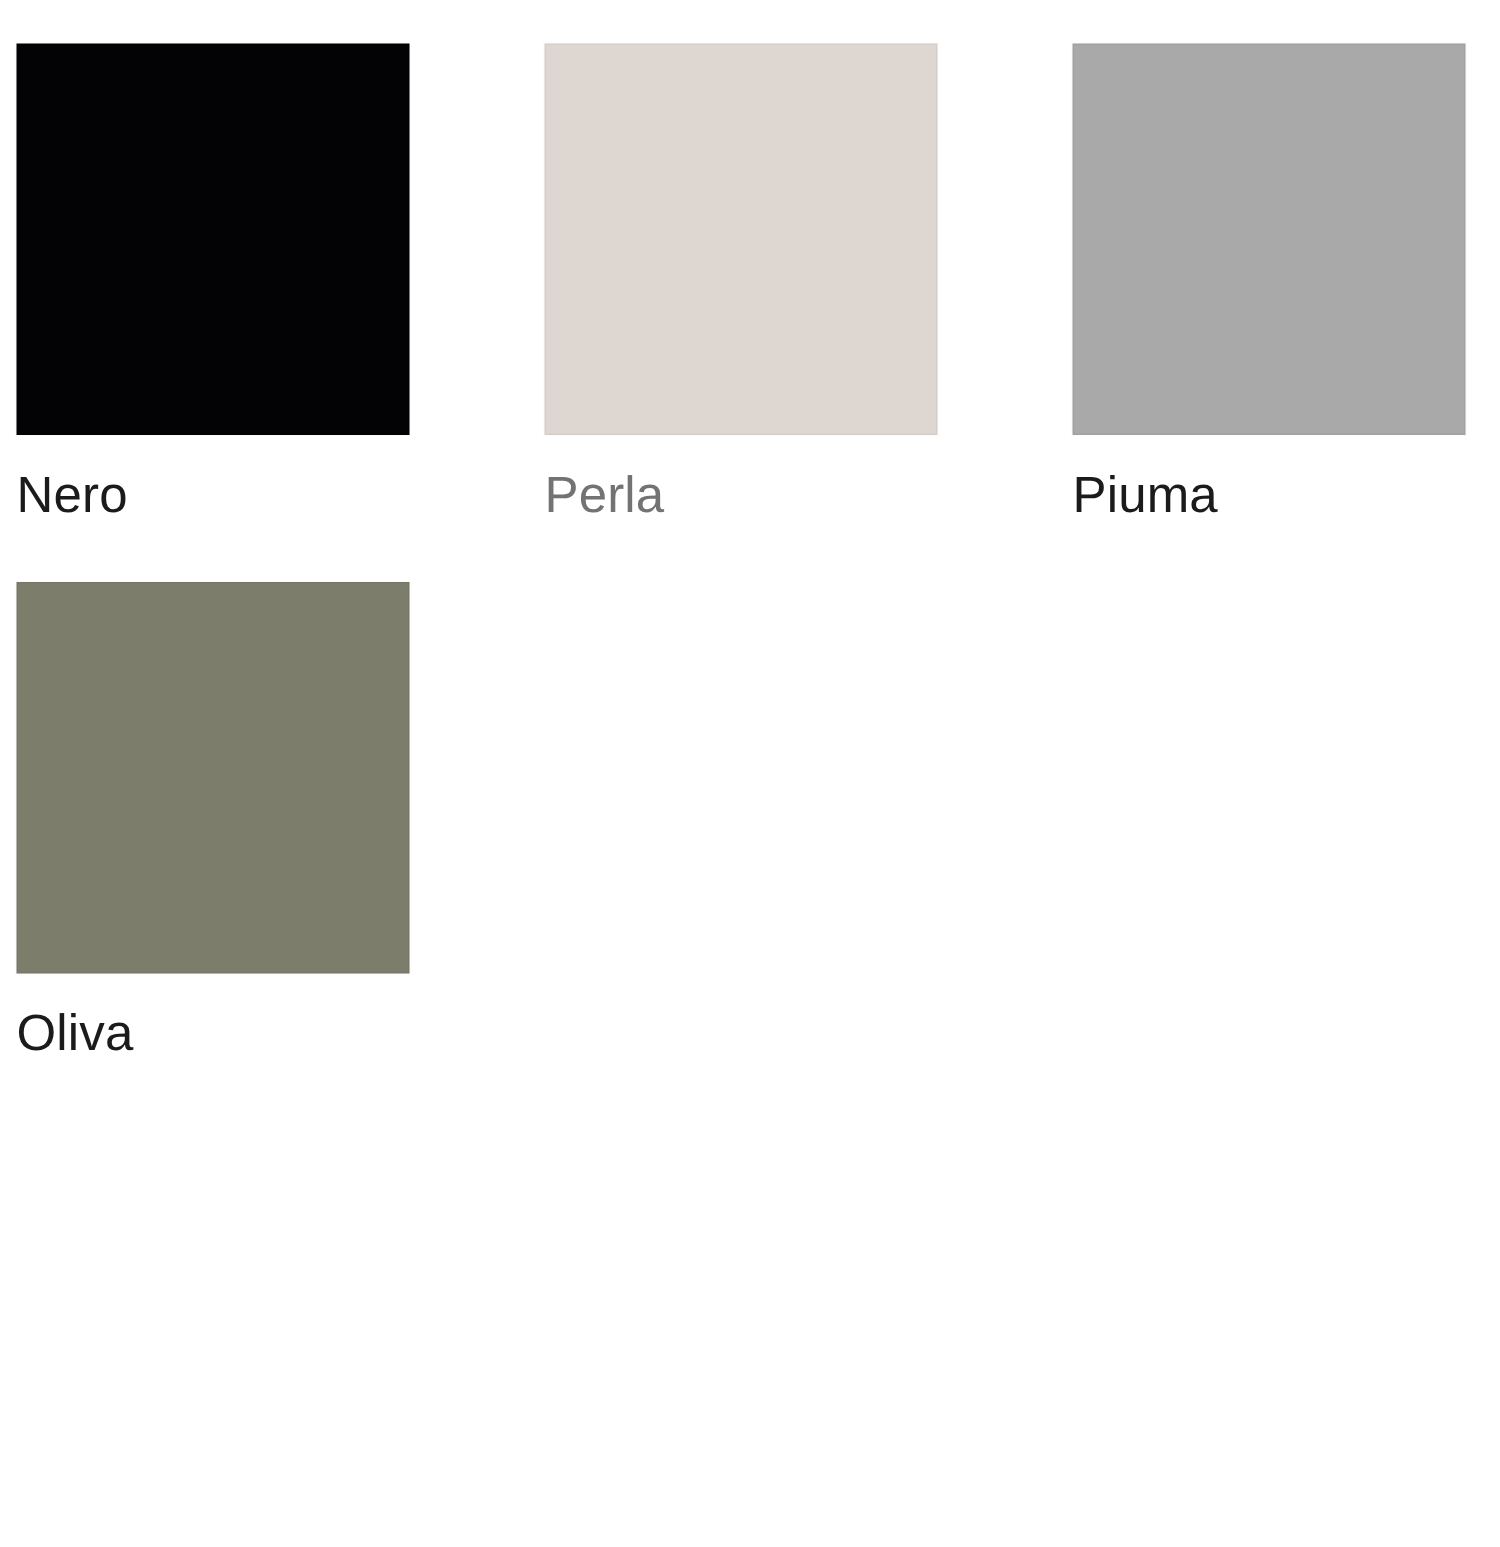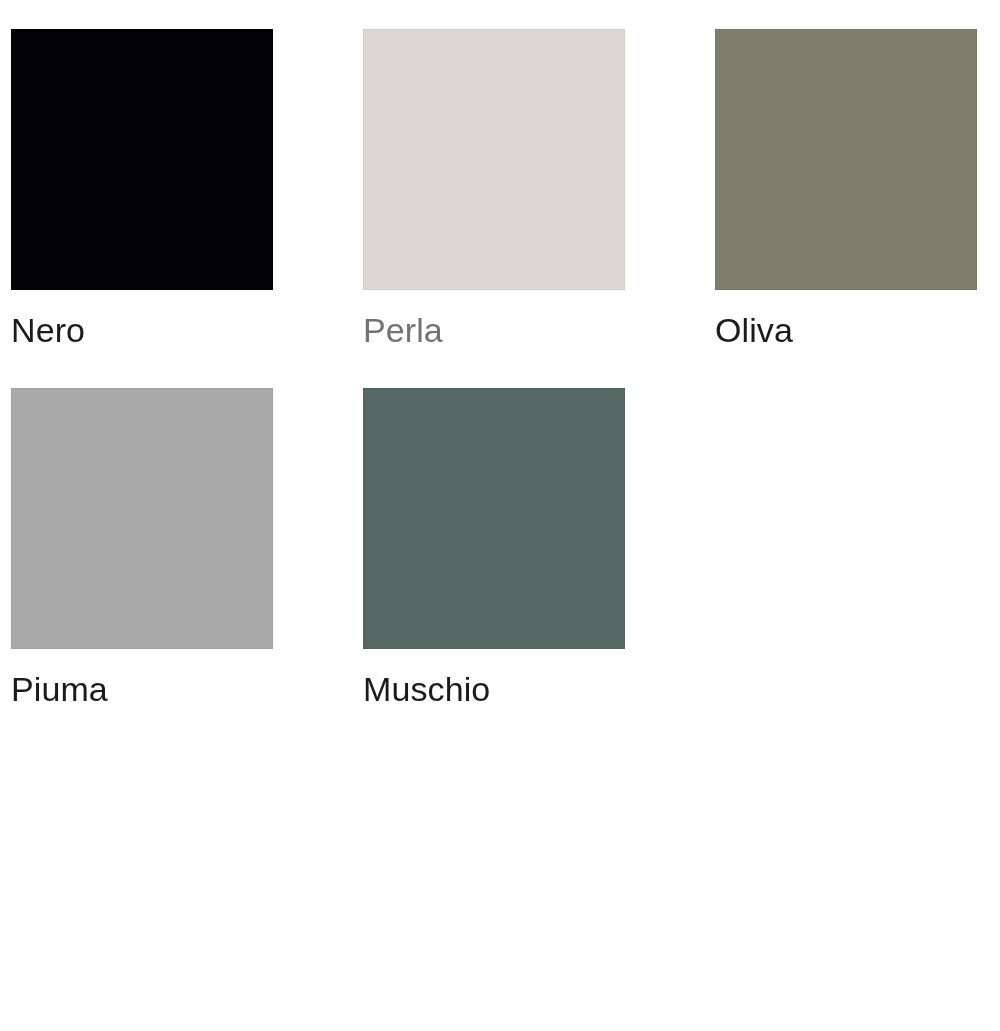--- a/index.html
+++ b/index.html
@@ -74,32 +74,28 @@
       <div class="swatch-chip" style="background-color: rgb(3, 3, 5);"></div>
       <div class="swatch-label" style="color: rgb(27, 27, 27);">Nero</div>
     </div>
 
     <div class="swatch-cell">
       <div class="swatch-chip" style="background-color: rgb(222, 215, 209);"></div>
       <div class="swatch-label" style="color: #737373;">Perla</div>
     </div>
 
     <div class="swatch-cell">
+      <div class="swatch-chip" style="background-color: rgb(169, 169, 169);"></div>
+      <div class="swatch-label" style="color: rgb(27, 27, 27);">Piuma</div>
+    </div>
+
+    <div class="swatch-cell">
       <div class="swatch-chip" style="background-color: rgb(125, 125, 108);"></div>
       <div class="swatch-label" style="color: rgb(27, 27, 27);">Oliva</div>
     </div>
 
-    <div class="swatch-cell">
-      <div class="swatch-chip" style="background-color: rgb(169, 169, 169);"></div>
-      <div class="swatch-label" style="color: rgb(27, 27, 27);">Piuma</div>
-    </div>
 
-
-    <div class="swatch-cell">
-      <div class="swatch-chip" style="background-color: rgb(86, 104, 100);"></div>
-      <div class="swatch-label" style="color: rgb(27, 27, 27);">Muschio</div>
-    </div>
 
   </div>
 
   <div class="spacer-region"></div>
 
 </div>
 
 </body></html>

